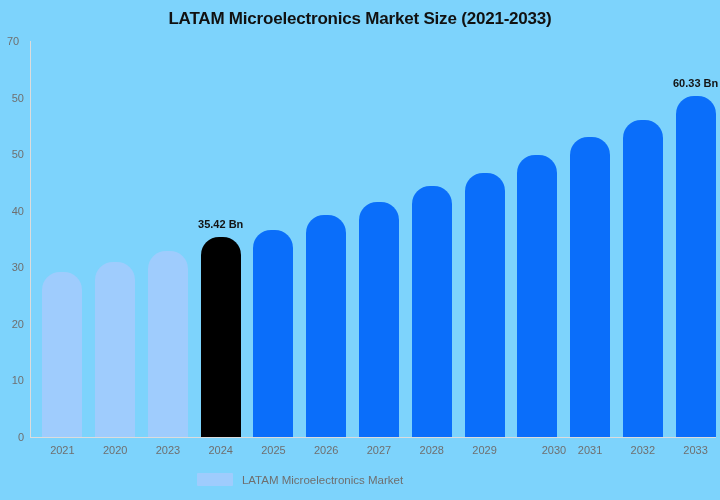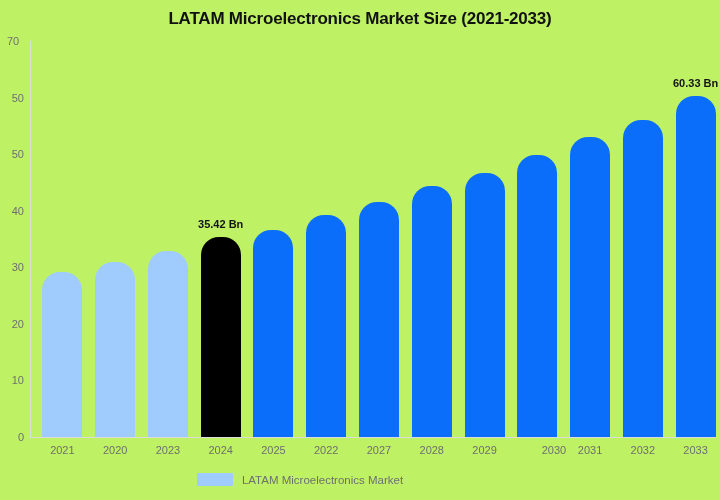--- a/index.html
+++ b/index.html
@@ -5,21 +5,21 @@
   * { box-sizing: border-box; margin: 0; padding: 0; }
   html, body {
     width: 720px; height: 500px;
     background: #ffffff;
     font-family: "Liberation Sans", sans-serif;
     overflow: hidden;
   }
   #chart-root {
     position: relative;
     width: 720px; height: 500px;
-    background: #bef264;
+    background: #7dd3fc;
   }
   #chart-title {
     position: absolute;
     top: 9px; left: 0; width: 720px;
     text-align: center;
     font-size: 17px;
     font-weight: bold;
     color: #111111;
     letter-spacing: -0.2px;
   }
@@ -135,21 +135,21 @@
     <span id="legend-swatch" style="background: rgb(159, 204, 253);"></span>
     <span id="legend-label">LATAM Microelectronics Market</span>
   </div>
 
 <div class="xtick" style="left: 40.3846px; width: 44px;">2021</div>
     <div class="xtick" style="left: 93.1538px; width: 44px;">2020</div>
     <div class="xtick" style="left: 145.923px; width: 44px;">2023</div>
     <div class="xtick" style="left: 198.692px; width: 44px;">2024</div>
     <div class="bar-value-label" style="left: 175.692px; width: 90px; top: 217.624px;">35.42 Bn</div>
     <div class="xtick" style="left: 251.462px; width: 44px;">2025</div>
-    <div class="xtick" style="left: 304.231px; width: 44px;">2022</div>
+    <div class="xtick" style="left: 304.231px; width: 44px;">2026</div>
     <div class="xtick" style="left: 357px; width: 44px;">2027</div>
     <div class="xtick" style="left: 409.769px; width: 44px;">2028</div>
     <div class="xtick" style="left: 462.538px; width: 44px;">2029</div>
     <div class="xtick" style="left: 532px; width: 44px;">2030</div>
     <div class="xtick" style="left: 568.077px; width: 44px;">2031</div>
     <div class="xtick" style="left: 620.846px; width: 44px;">2032</div>
     <div class="xtick" style="left: 673.615px; width: 44px;">2033</div>
     <div class="bar-value-label" style="left: 650.615px; width: 90px; top: 76.7046px;">60.33 Bn</div>
   </div>
 

